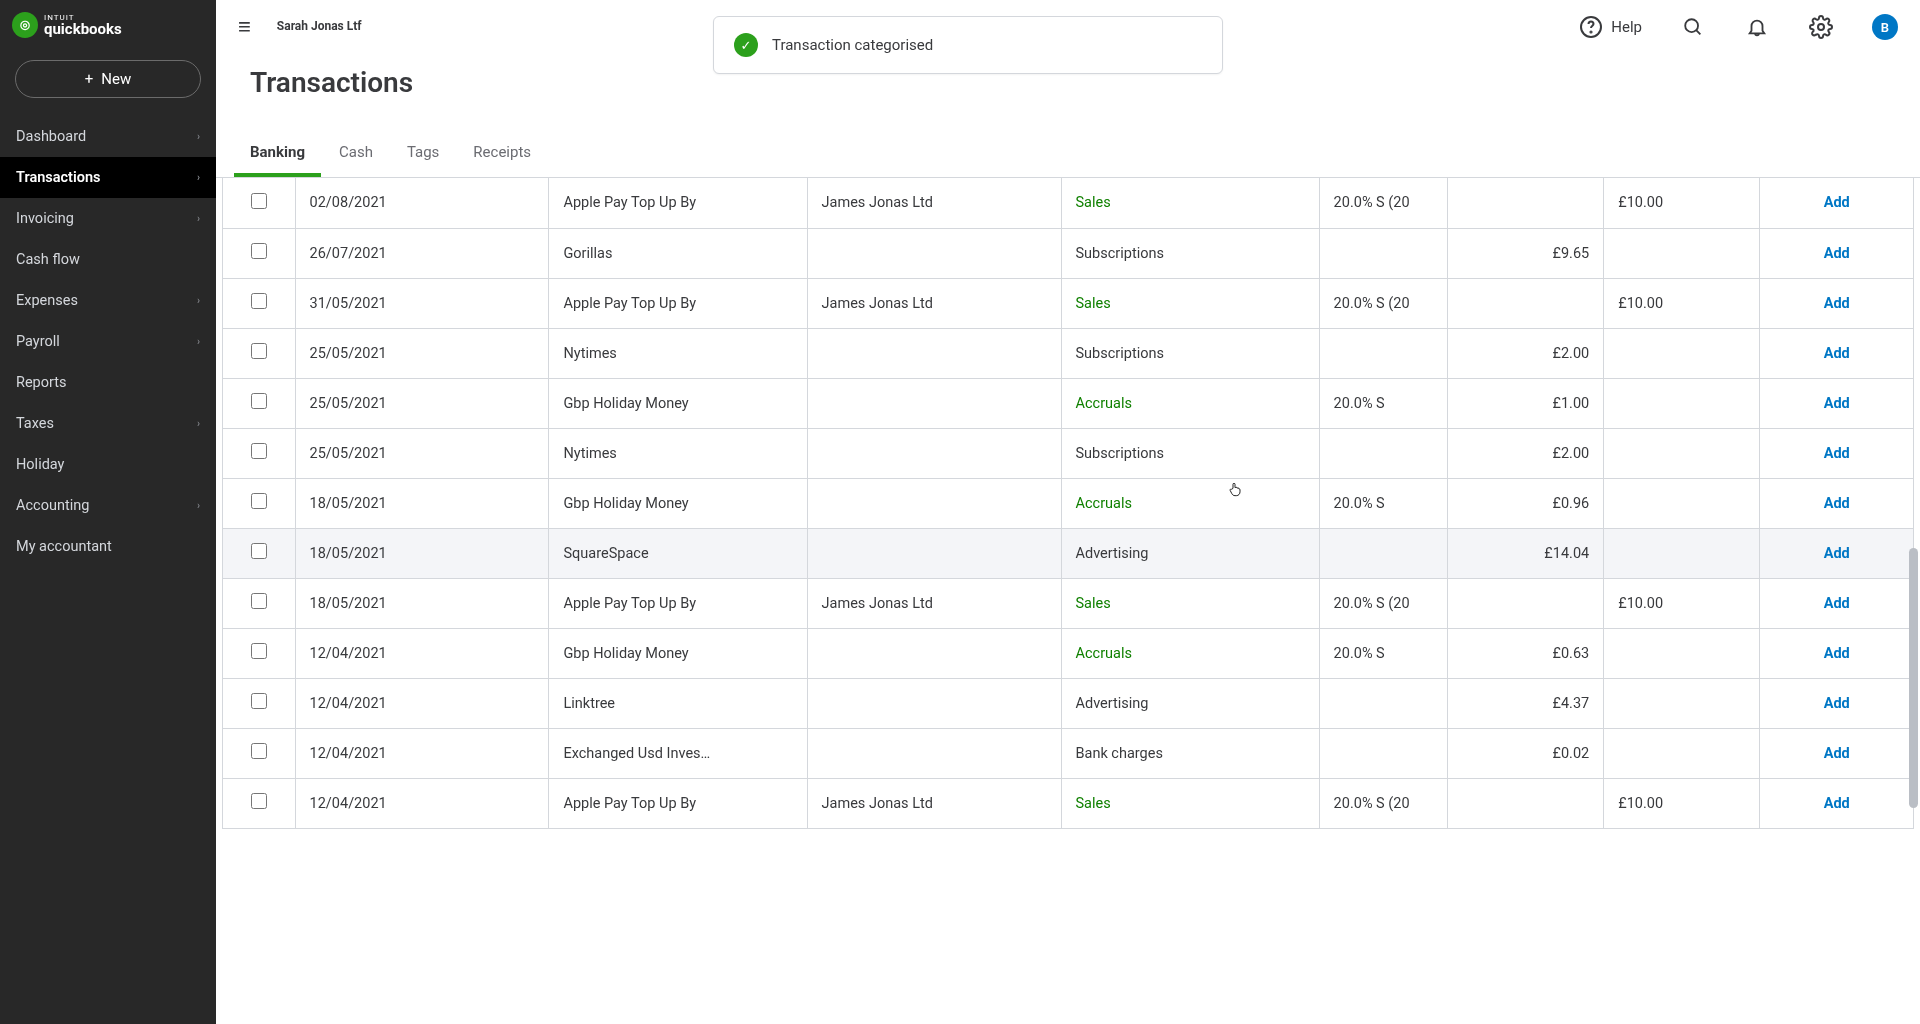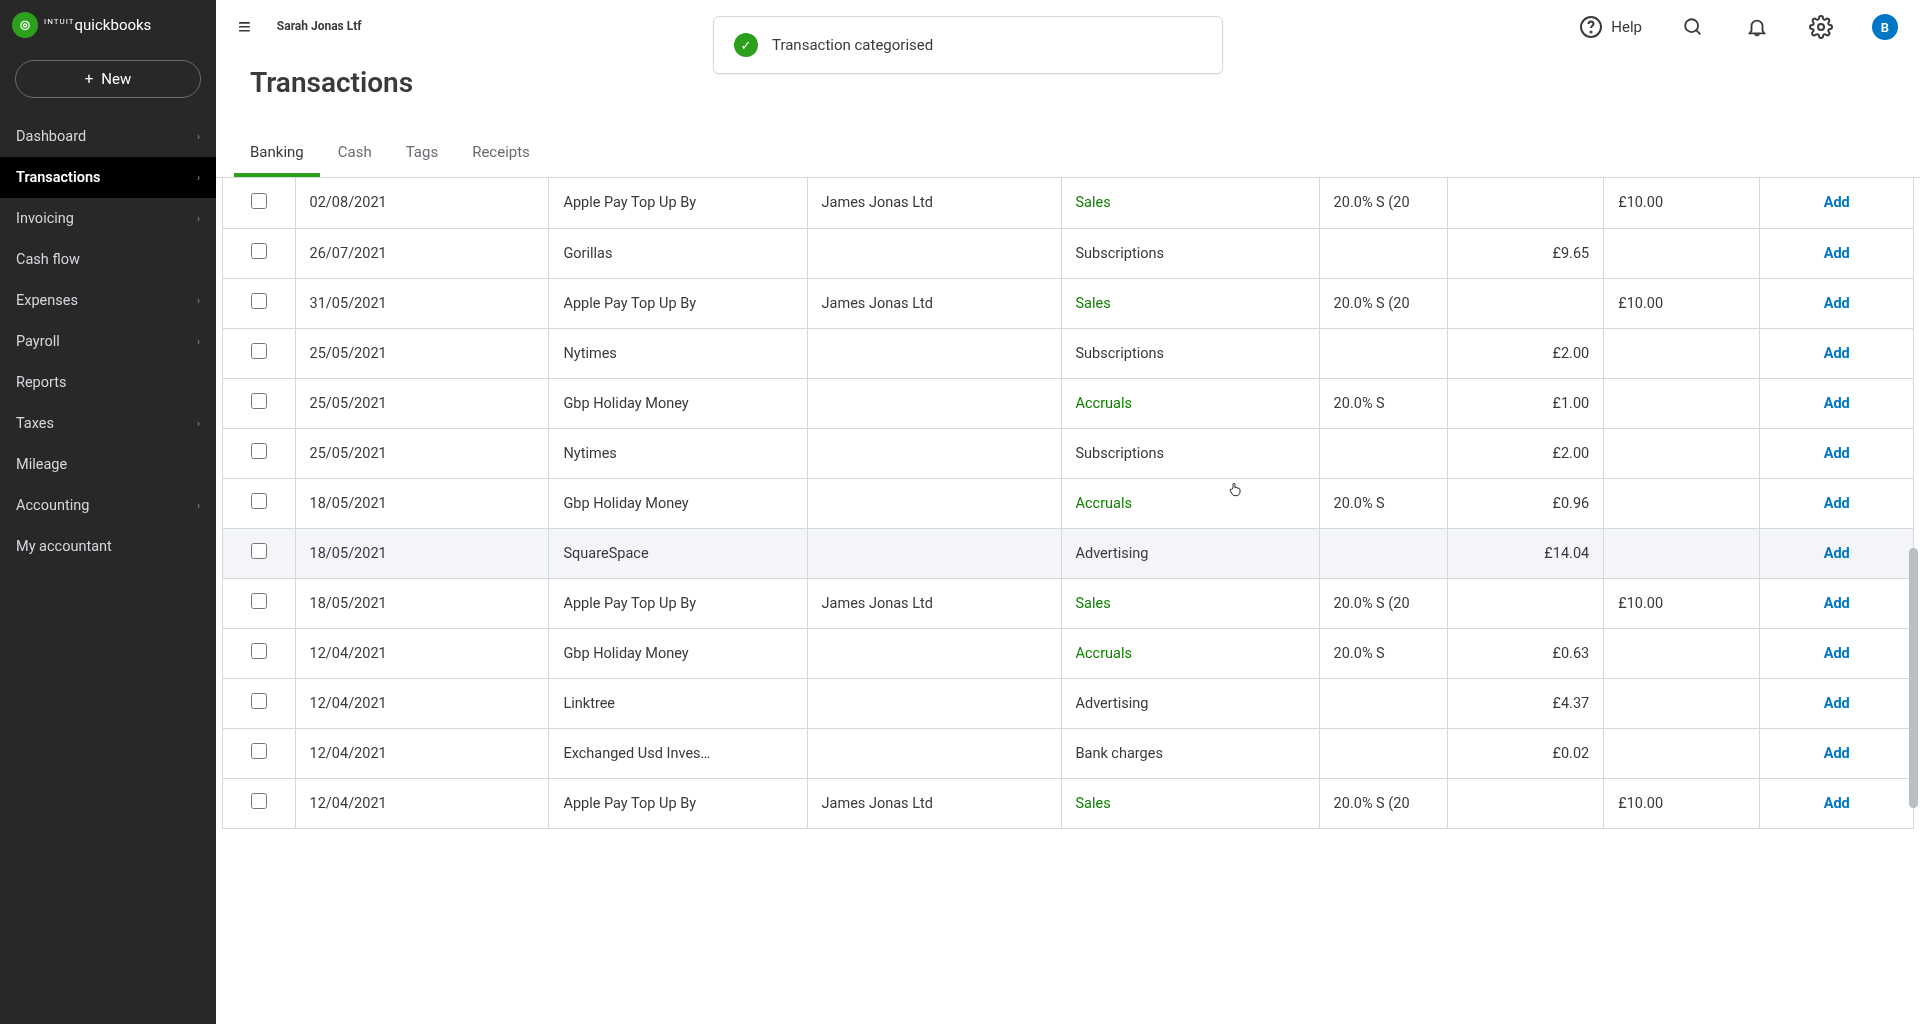--- a/index.html
+++ b/index.html
@@ -1,42 +1,42 @@
 <!DOCTYPE html>
 <html><head>
 <meta charset="utf-8">
 <style>
 *{box-sizing:border-box;margin:0;padding:0;font-family:-apple-system,BlinkMacSystemFont,"Segoe UI",Roboto,Helvetica,Arial,sans-serif}
 body{background:#fff;width:1920px;height:1024px;overflow:hidden}
 .app{display:flex;height:100%}
 .sidebar{width:216px;background:#282828;color:#d4d7dc;display:flex;flex-direction:column;flex-shrink:0}
 .logo-row{display:flex;align-items:center;gap:6px;padding:12px 12px 14px}
 .logo-circle{width:26px;height:26px;border-radius:50%;background:#2ca01c;display:flex;align-items:center;justify-content:center;color:#fff;font-weight:bold;font-size:16px}
-.logo-text{display:flex;flex-direction:row;line-height:1}
+.logo-text{display:flex;flex-direction:column;line-height:1}
 .logo-text .intuit{font-size:8px;letter-spacing:1px;color:#fff}
-.logo-text .qb{font-size:15px;color:#fff;font-weight:400}
+.logo-text .qb{font-size:15px;color:#fff;font-weight:700}
 .new-btn{margin:8px 15px 18px;padding:9px 0;border:1.5px solid #6b6b6b;border-radius:20px;color:#fff;display:flex;align-items:center;justify-content:center;gap:8px;cursor:pointer;font-size:15px}
 .nav{display:flex;flex-direction:column}
 .nav-item{display:flex;align-items:center;justify-content:space-between;padding:12px 16px;font-size:14.5px;cursor:pointer;color:#d4d7dc}
 .nav-item.active{background:#000;color:#fff;font-weight:600}
 .chev{font-size:10px;color:#8d9096}
 .main{flex:1;display:flex;flex-direction:column;position:relative;overflow:hidden}
 .topbar{display:flex;align-items:center;padding:10px 22px;height:54px}
 .ham{font-size:22px;color:#393a3d;cursor:pointer;margin-right:26px}
 .company{font-size:12px;color:#393a3d;font-weight:700;margin-top:-2px}
 .topbar-right{margin-left:auto;display:flex;gap:38px}
 .help-wrap{display:flex;align-items:center;gap:7px;cursor:pointer}
 .icon-btn{width:26px;height:26px;display:flex;align-items:center;justify-content:center;cursor:pointer;font-size:20px;color:#393a3d}
 .avatar{width:26px;height:26px;border-radius:50%;background:#0077c5;color:#fff;display:flex;align-items:center;justify-content:center;font-size:13px;font-weight:600;cursor:pointer}
 .toast{position:absolute;left:497px;top:16px;width:510px;height:58px;border:1px solid #d4d7dc;border-radius:6px;background:#fff;display:flex;align-items:center;padding:0 20px;gap:14px;box-shadow:0 1px 2px rgba(0,0,0,.05)}
 .toast-check{width:24px;height:24px;border-radius:50%;background:#2ca01c;color:#fff;display:flex;align-items:center;justify-content:center;font-size:13px}
 .page-title{font-size:28px;font-weight:600;color:#393a3d;padding:12px 0 8px 34px}
 .tabs{display:flex;gap:2px;padding:0 18px;border-bottom:1px solid #d4d7dc;margin-top:22px}
 .tab{padding:14px 16px 12px;font-size:15px;color:#6b6c72;cursor:pointer}
-.tab.active{color:#393a3d;font-weight:400;border-bottom:4px solid #2ca01c;}
+.tab.active{color:#393a3d;font-weight:700;border-bottom:4px solid #2ca01c;}
 .table-wrap{flex:1;overflow:hidden;padding:0 6px;position:relative}
 table{width:100%;border-collapse:collapse;table-layout:fixed}
 td{border:1px solid #d4d7dc;border-top:0;padding:0 14px;height:50px;font-size:14.5px;color:#393a3d;white-space:nowrap;overflow:hidden;text-overflow:ellipsis}
 tr.hover-row td{background:#f4f5f8}
 .cb{width:52px;text-align:center}
 .cb input{width:16px;height:16px;cursor:pointer}
 .col-date{width:182px}
 .col-desc{width:185px}
 .col-payee{width:182px}
 .col-cat{width:185px}
@@ -91,21 +91,21 @@
           <span class="chev">›</span>
         </div>
         <div class="nav-item">
           <span>Reports</span>
         </div>
         <div class="nav-item">
           <span>Taxes</span>
           <span class="chev">›</span>
         </div>
         <div class="nav-item">
-          <span>Mileage</span>
+          <span>Holiday</span>
         </div>
         <div class="nav-item">
           <span>Accounting</span>
           <span class="chev">›</span>
         </div>
         <div class="nav-item">
           <span>My accountant</span>
         </div>
       </div>
   </div>

